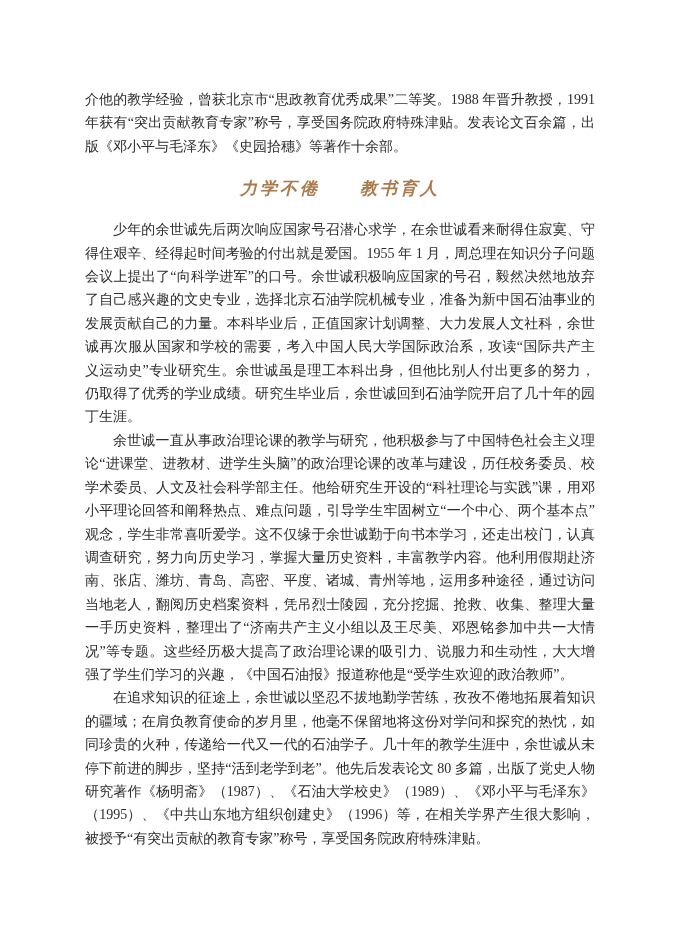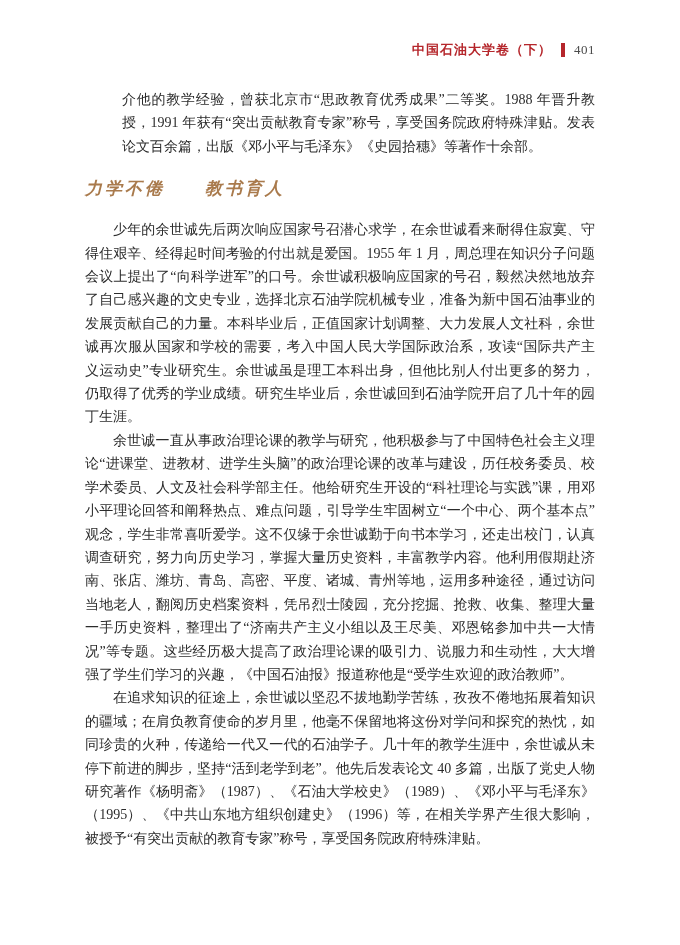--- a/index.html
+++ b/index.html
@@ -48,48 +48,43 @@
     position: absolute;
     top: 88px;
     left: 85px;
     width: 510px;
     color: var(--text-color);
     font-size: 14px;
     line-height: 23.4px;
     text-align: justify;
   }
   .para { text-indent: 2em; }
-  .para.no-indent { text-indent: 0; margin-left: 37px; }
+  .para.no-indent { text-indent: 0; }
   .section-heading {
     color: var(--heading-brown);
     font-size: 17px;
     font-weight: bold;
-    text-align: left;
+    text-align: center;
     letter-spacing: 3px;
     line-height: 24px;
     margin: 19px 0 17px 0;
     font-style: italic;
   }
 </style>
 </head>
 <body>
 
 <div class="page">
 
-  <header class="page-header">
-    <span class="header-title">中国石油大学卷（下）</span>
-    <span class="header-bar"></span>
-    <span class="header-page">401</span>
-  </header>
 
   <main class="page-body">
     <p class="para no-indent">介他的教学经验，曾获北京市“思政教育优秀成果”二等奖。1988 年晋升教授，1991 年获有“突出贡献教育专家”称号，享受国务院政府特殊津贴。发表论文百余篇，出版《邓小平与毛泽东》《史园拾穗》等著作十余部。</p>
 
     <h2 class="section-heading">力学不倦　　教书育人</h2>
 
     <p class="para">少年的余世诚先后两次响应国家号召潜心求学，在余世诚看来耐得住寂寞、守得住艰辛、经得起时间考验的付出就是爱国。1955 年 1 月，周总理在知识分子问题会议上提出了“向科学进军”的口号。余世诚积极响应国家的号召，毅然决然地放弃了自己感兴趣的文史专业，选择北京石油学院机械专业，准备为新中国石油事业的发展贡献自己的力量。本科毕业后，正值国家计划调整、大力发展人文社科，余世诚再次服从国家和学校的需要，考入中国人民大学国际政治系，攻读“国际共产主义运动史”专业研究生。余世诚虽是理工本科出身，但他比别人付出更多的努力，仍取得了优秀的学业成绩。研究生毕业后，余世诚回到石油学院开启了几十年的园丁生涯。</p>
 
     <p class="para">余世诚一直从事政治理论课的教学与研究，他积极参与了中国特色社会主义理论“进课堂、进教材、进学生头脑”的政治理论课的改革与建设，历任校务委员、校学术委员、人文及社会科学部主任。他给研究生开设的“科社理论与实践”课，用邓小平理论回答和阐释热点、难点问题，引导学生牢固树立“一个中心、两个基本点”观念，学生非常喜听爱学。这不仅缘于余世诚勤于向书本学习，还走出校门，认真调查研究，努力向历史学习，掌握大量历史资料，丰富教学内容。他利用假期赴济南、张店、潍坊、青岛、高密、平度、诸城、青州等地，运用多种途径，通过访问当地老人，翻阅历史档案资料，凭吊烈士陵园，充分挖掘、抢救、收集、整理大量一手历史资料，整理出了“济南共产主义小组以及王尽美、邓恩铭参加中共一大情况”等专题。这些经历极大提高了政治理论课的吸引力、说服力和生动性，大大增强了学生们学习的兴趣，《中国石油报》报道称他是“受学生欢迎的政治教师”。</p>
 
-    <p class="para">在追求知识的征途上，余世诚以坚忍不拔地勤学苦练，孜孜不倦地拓展着知识的疆域；在肩负教育使命的岁月里，他毫不保留地将这份对学问和探究的热忱，如同珍贵的火种，传递给一代又一代的石油学子。几十年的教学生涯中，余世诚从未停下前进的脚步，坚持“活到老学到老”。他先后发表论文 40 多篇，出版了党史人物研究著作《杨明斋》（1987）、《石油大学校史》（1989）、《邓小平与毛泽东》（1995）、《中共山东地方组织创建史》（1996）等，在相关学界产生很大影响，被授予“有突出贡献的教育专家”称号，享受国务院政府特殊津贴。</p>
+    <p class="para">在追求知识的征途上，余世诚以坚忍不拔地勤学苦练，孜孜不倦地拓展着知识的疆域；在肩负教育使命的岁月里，他毫不保留地将这份对学问和探究的热忱，如同珍贵的火种，传递给一代又一代的石油学子。几十年的教学生涯中，余世诚从未停下前进的脚步，坚持“活到老学到老”。他先后发表论文 80 多篇，出版了党史人物研究著作《杨明斋》（1987）、《石油大学校史》（1989）、《邓小平与毛泽东》（1995）、《中共山东地方组织创建史》（1996）等，在相关学界产生很大影响，被授予“有突出贡献的教育专家”称号，享受国务院政府特殊津贴。</p>
   </main>
 
 </div>
 
 </body></html>

